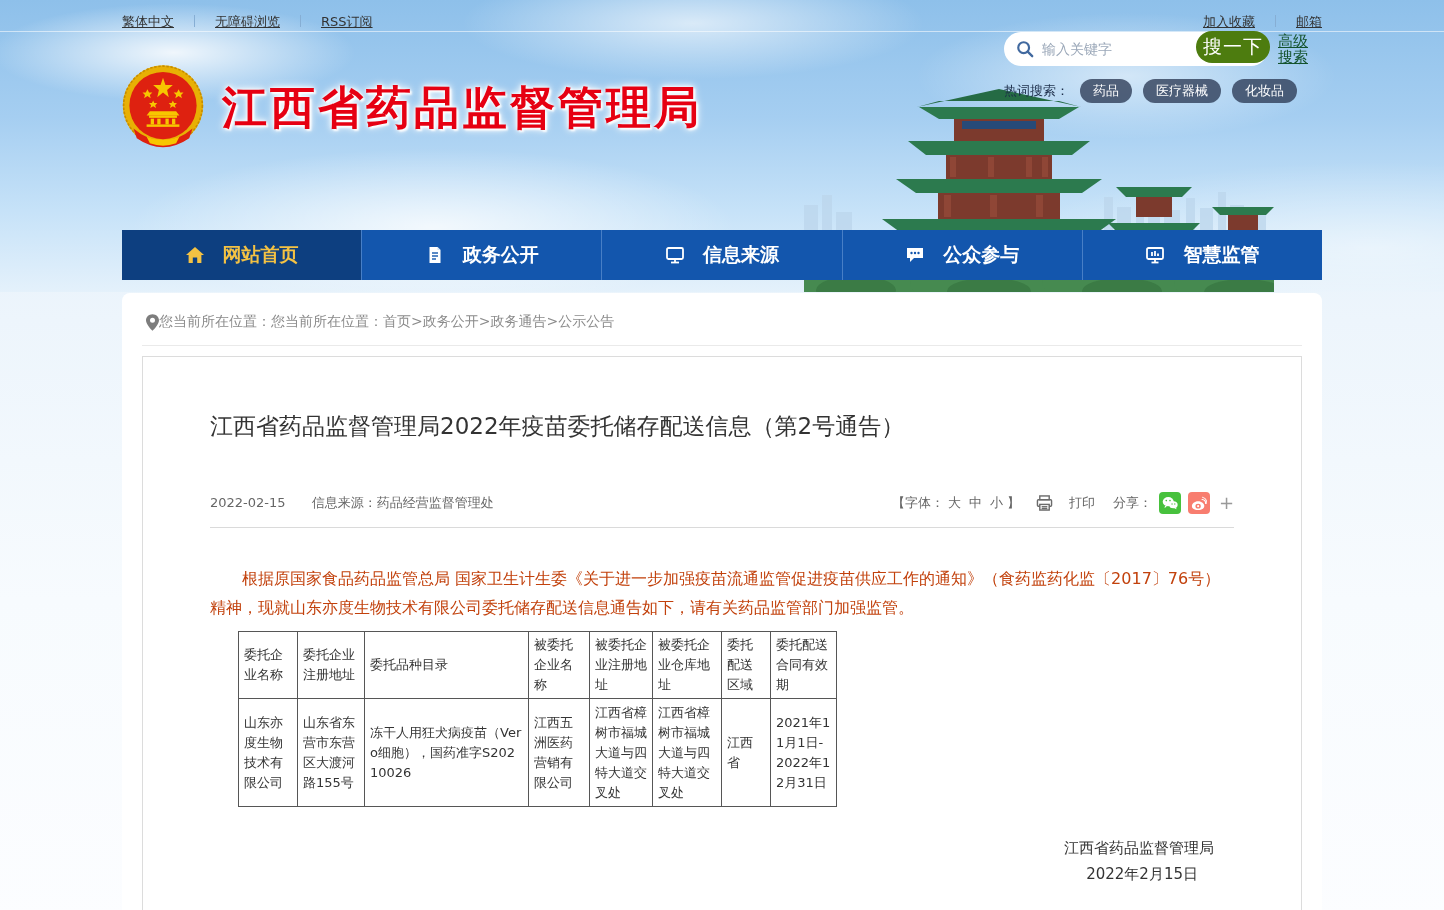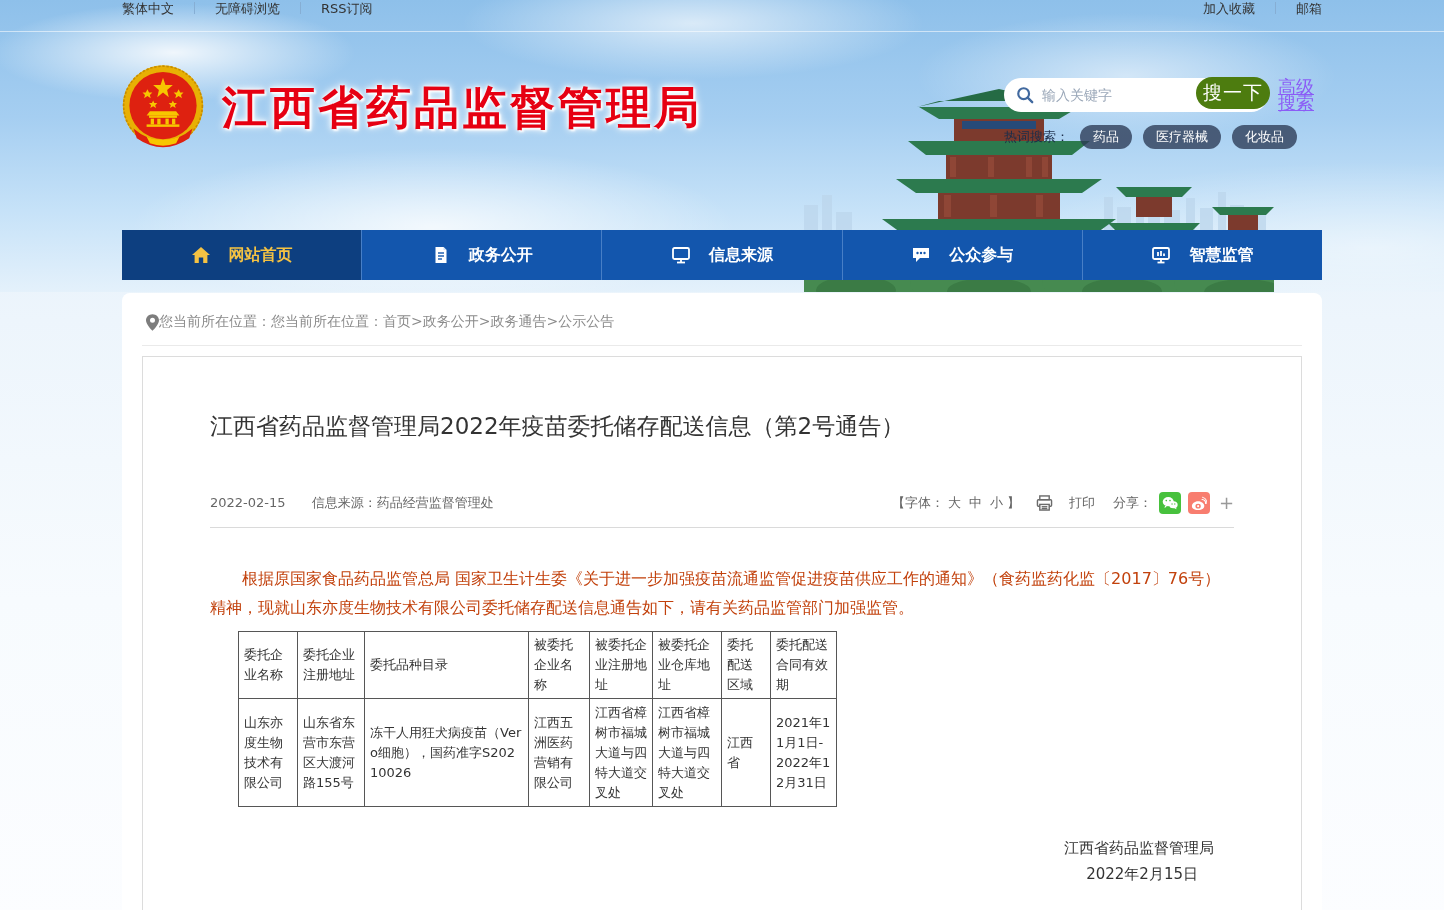--- a/index.html
+++ b/index.html
@@ -17,44 +17,44 @@
       radial-gradient(ellipse 260px 70px at 12% 18%, rgba(255,255,255,.85), transparent 70%),
       radial-gradient(ellipse 330px 80px at 48% 8%, rgba(255,255,255,.65), transparent 70%),
       radial-gradient(ellipse 300px 90px at 78% 26%, rgba(255,255,255,.55), transparent 70%),
       radial-gradient(ellipse 420px 110px at 30% 78%, rgba(255,255,255,.75), transparent 72%),
       radial-gradient(ellipse 500px 120px at 95% 85%, rgba(255,255,255,.5), transparent 72%);
   }
   .pavilion-wrap { position:absolute; bottom:0; right:170px; width:470px; height:215px; }
   
   .page { position:relative; z-index:2; }
   .topbar { height:32px; border-bottom:1px solid rgba(255,255,255,.55); }
-  .tb-inner { width:1200px; margin:0 auto; height:100%; display:flex; justify-content:space-between; align-items:flex-start; font-size:13px; color:#333; }
+  .tb-inner { width:1200px; margin:0 auto; height:100%; display:flex; justify-content:space-between; align-items:flex-end; font-size:13px; color:#333;text-decoration:underline; }
   .tb-inner a { color:#333; text-decoration:none; cursor:pointer; }
   .tb-sep { display:inline-block; width:1px; height:12px; background:#86aed4; margin:0 20px; vertical-align:-1px; }
   
   .masthead { width:1200px; margin:0 auto; height:198px; display:flex; justify-content:space-between; }
   .logo-link { display:flex; align-items:center; gap:18px; margin-top:28px; height:96px; text-decoration:none; }
   .emblem { width:82px; height:88px; flex:0 0 auto; }
   .site-title { font-size:45px; font-weight:bold; color:#e60012; letter-spacing:3px; white-space:nowrap;
     text-shadow:0 0 3px #fff,0 0 6px #fff,0 0 10px rgba(255,255,255,.95),2px 2px 2px rgba(255,255,255,.9); }
-  .search-area { margin-top:46px; width:318px; }
+  .search-area { width:318px; }
   .search-row { position:relative; display:flex; align-items:center; }
   .search-box { width:264px; height:34px; background:#fff; border-radius:17px; display:flex; align-items:center; padding:0 70px 0 12px; }
   .search-box svg { flex:0 0 auto; }
   .search-box input { border:0; outline:0; background:transparent; font-size:14px; color:#333; width:120px; margin-left:8px; font-family:inherit; }
   .search-box input::placeholder { color:#9aa7b8; }
   .search-btn { position:absolute; left:192px; top:-1px; width:74px; height:32px; border:0; border-radius:18px;
     background:#4d7c0f; color:#fff; font-size:19px; letter-spacing:1px; cursor:pointer; font-family:inherit; }
-  .advanced { margin-left:10px; font-size:18px; line-height:16px; color:#8b5cf6; text-decoration:underline; cursor:pointer; }
+  .advanced { margin-left:10px; font-size:15px; line-height:16px; color:#14532d; text-decoration:underline; cursor:pointer; }
   .hotwords { margin-top:13px; display:flex; align-items:center; font-size:13px; color:#1c2d49; }
   .hot-pill { background:rgba(44,58,84,.78); color:#fff; border-radius:12px; padding:3px 13px; margin-left:11px; font-size:13px; cursor:pointer; white-space:nowrap; }
   
   .nav { width:1200px; margin:0 auto; height:50px; display:flex; background:#1356ad; }
   .nav-item { flex:1; display:flex; align-items:center; justify-content:center; gap:18px; color:#fff;
-    font-size:16px; font-weight:bold; cursor:pointer; border-left:1px solid rgba(160,195,238,.38); }
+    font-size:19px; font-weight:bold; cursor:pointer; border-left:1px solid rgba(160,195,238,.38); }
   .nav-item:first-child { border-left:none; }
   .nav-item.active { background:#0d3f80; color:#f4c243; }
   .nav-item svg { width:20px; height:20px; }
   
   .card { width:1200px; margin:13px auto 0; background:#fff; border-radius:8px 8px 0 0; padding:16px 20px 0; min-height:605px; }
   .breadcrumb { display:flex; align-items:center; font-size:14px; color:#8b8b8b; padding:4px 4px 14px; border-bottom:1px solid #eaeaea; }
   .breadcrumb a { color:#8b8b8b; text-decoration:none; cursor:pointer; }
   .article-box { border:1px solid #dcdcdc; margin-top:10px; padding:54px 67px 40px; min-height:505px; }
   .article-title { text-align:left; font-size:23px; font-weight:400; color:#333; }
   .meta { display:flex; justify-content:space-between; align-items:center; margin-top:50px; padding-bottom:13px; border-bottom:1px solid #dadada; font-size:13px; color:#666; }

